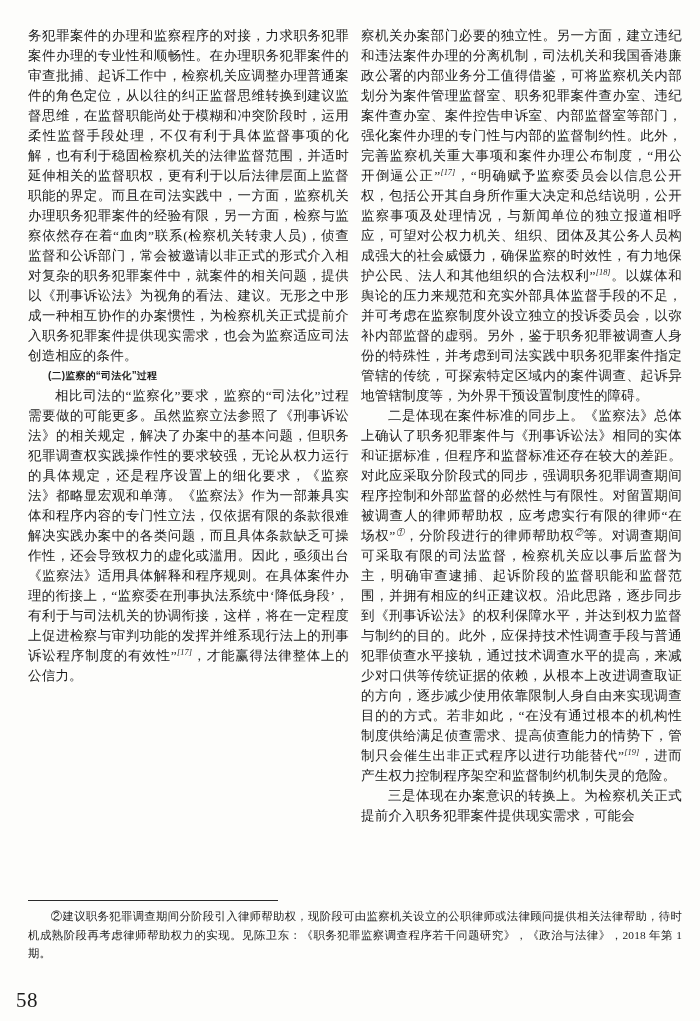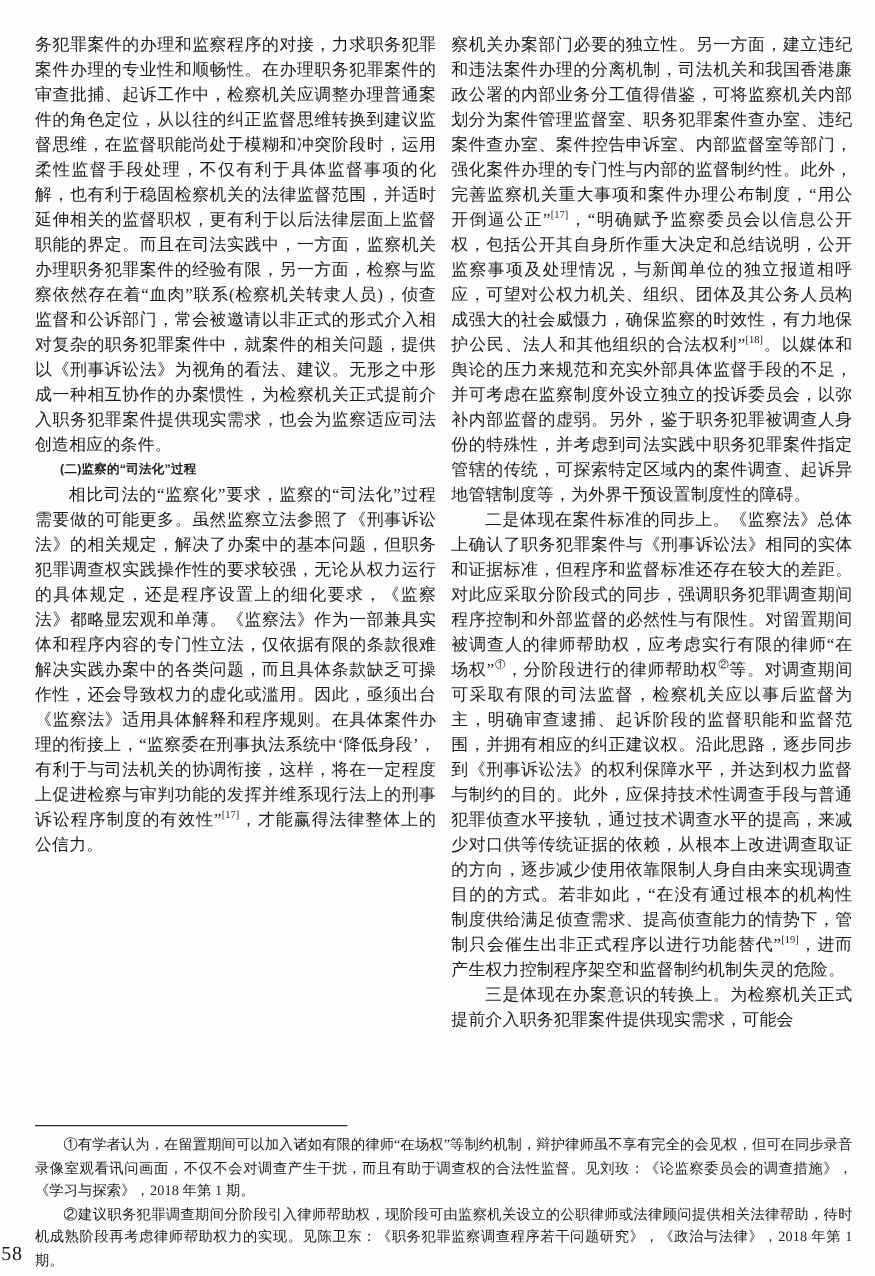--- a/index.html
+++ b/index.html
@@ -36,40 +36,41 @@
     text-indent: 2em;
     font-weight: bold;
     font-family: "Liberation Sans", "DejaVu Sans", sans-serif;
     font-size: 10px;
   }
   sup.ref {
     font-size: 0.62em;
     vertical-align: super;
     line-height: 0;
     letter-spacing: 0;
+    font-style: italic;
   }
   .fn-rule {
     width: 250px;
     height: 0;
     border-top: 1.3px solid #2a2a2a;
     margin: 2px 0 6px 0;
   }
   .footnotes {
     font-size: 11.4px;
     line-height: 18.6px;
     text-align: justify;
     letter-spacing: 0.1px;
     width: 654px;
   }
   .footnotes p { margin: 0; text-indent: 2em; }
   .page-number {
     position: absolute;
-    left: 1px;
+    left: 16px;
     bottom: 8px;
-    font-size: 16px;
+    font-size: 21px;
     letter-spacing: 0.5px;
   }
 </style>
 </head>
 <body>
 
 <div class="page">
 
   <div class="columns">
 
@@ -83,19 +84,18 @@
       <p class="body">察机关办案部门必要的独立性。另一方面，建立违纪和违法案件办理的分离机制，司法机关和我国香港廉政公署的内部业务分工值得借鉴，可将监察机关内部划分为案件管理监督室、职务犯罪案件查办室、违纪案件查办室、案件控告申诉室、内部监督室等部门，强化案件办理的专门性与内部的监督制约性。此外，完善监察机关重大事项和案件办理公布制度，“用公开倒逼公正”<sup class="ref">[17]</sup>，“明确赋予监察委员会以信息公开权，包括公开其自身所作重大决定和总结说明，公开监察事项及处理情况，与新闻单位的独立报道相呼应，可望对公权力机关、组织、团体及其公务人员构成强大的社会威慑力，确保监察的时效性，有力地保护公民、法人和其他组织的合法权利”<sup class="ref">[18]</sup>。以媒体和舆论的压力来规范和充实外部具体监督手段的不足，并可考虑在监察制度外设立独立的投诉委员会，以弥补内部监督的虚弱。另外，鉴于职务犯罪被调查人身份的特殊性，并考虑到司法实践中职务犯罪案件指定管辖的传统，可探索特定区域内的案件调查、起诉异地管辖制度等，为外界干预设置制度性的障碍。</p>
       <p class="indent">二是体现在案件标准的同步上。《监察法》总体上确认了职务犯罪案件与《刑事诉讼法》相同的实体和证据标准，但程序和监督标准还存在较大的差距。对此应采取分阶段式的同步，强调职务犯罪调查期间程序控制和外部监督的必然性与有限性。对留置期间被调查人的律师帮助权，应考虑实行有限的律师“在场权”<sup class="ref">①</sup>，分阶段进行的律师帮助权<sup class="ref">②</sup>等。对调查期间可采取有限的司法监督，检察机关应以事后监督为主，明确审查逮捕、起诉阶段的监督职能和监督范围，并拥有相应的纠正建议权。沿此思路，逐步同步到《刑事诉讼法》的权利保障水平，并达到权力监督与制约的目的。此外，应保持技术性调查手段与普通犯罪侦查水平接轨，通过技术调查水平的提高，来减少对口供等传统证据的依赖，从根本上改进调查取证的方向，逐步减少使用依靠限制人身自由来实现调查目的的方式。若非如此，“在没有通过根本的机构性制度供给满足侦查需求、提高侦查能力的情势下，管制只会催生出非正式程序以进行功能替代”<sup class="ref">[19]</sup>，进而产生权力控制程序架空和监督制约机制失灵的危险。</p>
       <p class="indent">三是体现在办案意识的转换上。为检察机关正式提前介入职务犯罪案件提供现实需求，可能会</p>
     </div>
 
   </div>
 
   <div class="fn-rule"></div>
 
   <div class="footnotes">
-    <p>①有学者认为，在留置期间可以加入诸如有限的律师“在场权”等制约机制，辩护律师虽不享有完全的会见权，但可在同步录音录像室观看讯问画面，不仅不会对调查产生干扰，而且有助于调查权的合法性监督。见刘玫：《论监察委员会的调查措施》，《学习与探索》，2018 年第 1 期。</p>
     <p>②建议职务犯罪调查期间分阶段引入律师帮助权，现阶段可由监察机关设立的公职律师或法律顾问提供相关法律帮助，待时机成熟阶段再考虑律师帮助权力的实现。见陈卫东：《职务犯罪监察调查程序若干问题研究》，《政治与法律》，2018 年第 1 期。</p>
   </div>
 
   <div class="page-number">58</div>
 
 </div>
 
 </body></html>

